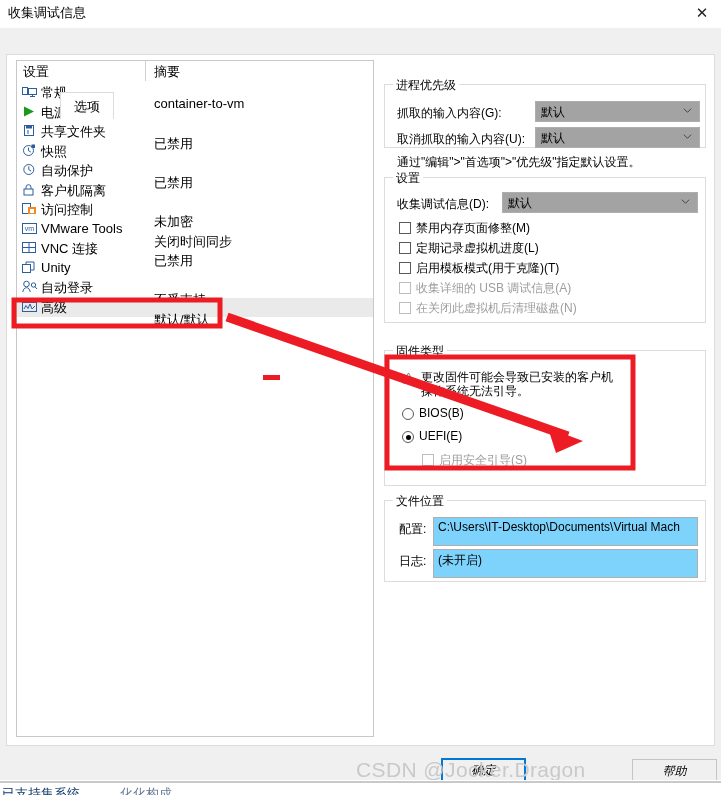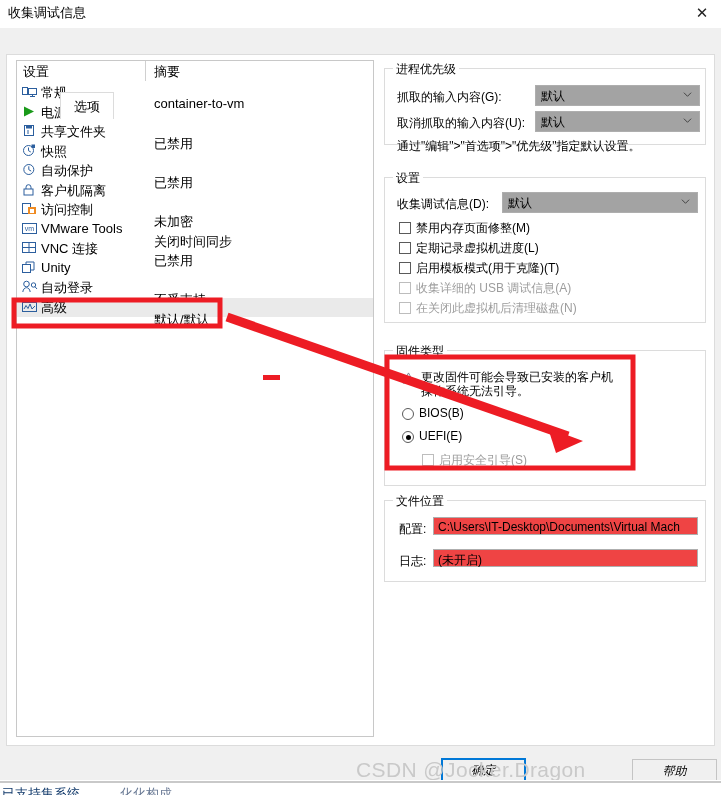--- a/index.html
+++ b/index.html
@@ -160,22 +160,22 @@
   .radio-label {
     position:absolute; left:17px; top:0; font-size:12px; white-space:nowrap;
   }
 
   .warn-icon { position:absolute; width:13px; height:12px; }
   .warn-text {
     position:absolute; font-size:12px; line-height:14px;
   }
 
   .txtfield {
-    position:absolute; height:18px;
-    background:#ef4444; border:1px solid #aeaeae;
+    position:absolute; height:29px;
+    background:#7dd3fc; border:1px solid #aeaeae;
   }
   .txtfield .tv {
     position:absolute; left:4px; top:2px; font-size:12px;
     white-space:nowrap; overflow:hidden;
   }
 
   
   .btn {
     position:absolute; height:25px;
     background:#f0f0f0; border:1px solid #c4c4c4;
@@ -331,21 +331,21 @@
                 <polyline points="2,9 4,5.5 6,8.5 8,4 10,9 13,6" fill="none" stroke="#2c5f9e"></polyline>
               </svg></span>
             <span class="row-label">高级</span>
             <span class="row-summary">默认/默认</span>
           </div>
         </div>
     </div>
 
     <div id="right-pane">
 
-      <div class="group" style="left:0; top:8px; width:322px; height:77px;">
+      <div class="group" style="left:0; top:24px; width:322px; height:64px;">
         <div class="group-title">进程优先级</div>
 
         <div class="fld-label" style="left:12px; top:20px;">抓取的输入内容(G):</div>
         <div class="combo" style="left:150px; top:16px; width:165px;">
           <span class="val">默认</span>
           <svg class="chev" viewBox="0 0 10 10">
               <path d="M1 3 L5 7 L9 3" stroke="#444" stroke-width="1.1" fill="none"></path>
             </svg>
         </div>
 

